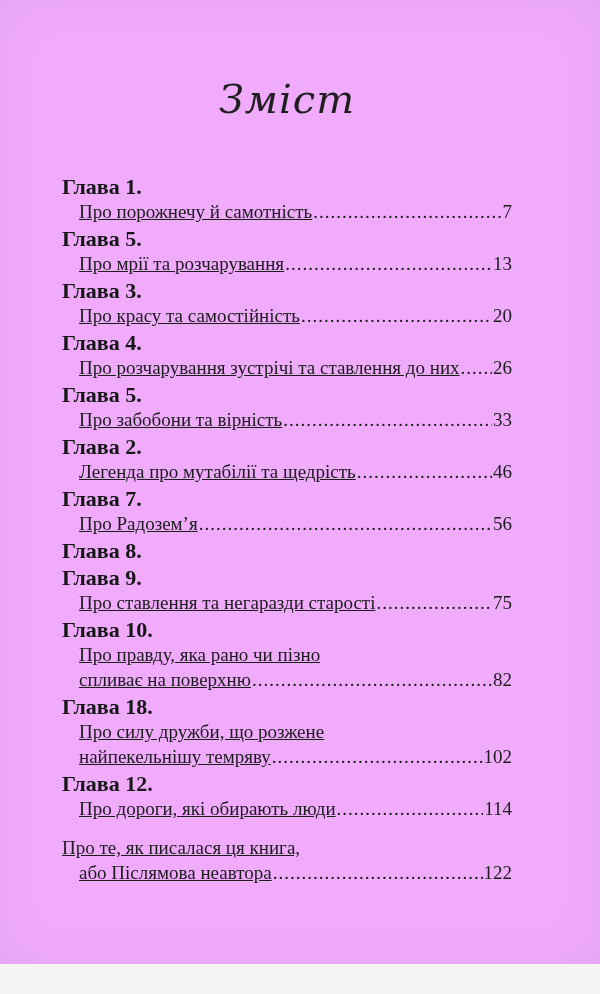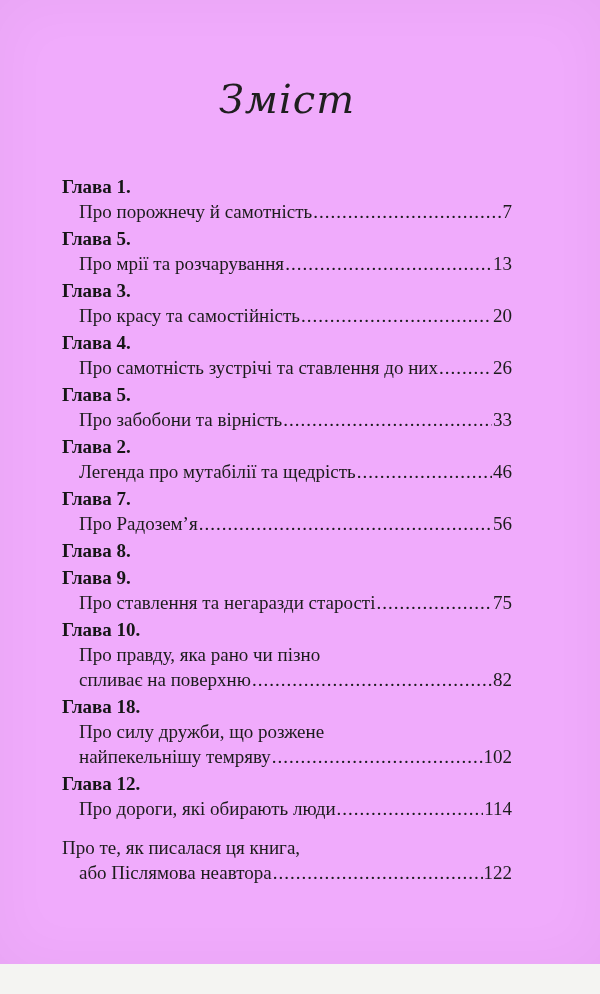--- a/index.html
+++ b/index.html
@@ -32,36 +32,36 @@
   }
 
   .toc-list { width: 100%; }
 
   .toc-entry { margin-bottom: 2px; }
 
   .toc-entry.no-chapter { margin-top: 14px; }
 
   .chapter-label {
     font-weight: bold;
-    font-size: 19px;
+    font-size: 22px;
     line-height: 25px;
     color: #161616;
   }
 
   .title-line {
     font-size: 19px;
     line-height: 25px;
     padding-left: 17px;
     display: flex;
     align-items: baseline;
   }
 
   .title-line.no-indent { padding-left: 0; }
 
-  .line-text { white-space: nowrap; }
+  .line-text { white-space: nowrap; text-decoration: underline; }
 
   .dots {
     flex: 1 1 auto;
     overflow: hidden;
     white-space: nowrap;
     min-width: 10px;
     margin: 0 1px;
   }
   .dots::after {
     content: "............................................................................................................";
@@ -101,21 +101,21 @@
         <div class="chapter-label">Глава 3.</div>
         <div class="title-line">
           <span class="line-text">Про красу та самостійність</span>
           <span class="dots"></span>
           <span class="page-num">20</span>
         </div>
       </div>
       <div class="toc-entry">
         <div class="chapter-label">Глава 4.</div>
         <div class="title-line">
-          <span class="line-text">Про самотність зустрічі та ставлення до них</span>
+          <span class="line-text">Про розчарування зустрічі та ставлення до них</span>
           <span class="dots"></span>
           <span class="page-num">26</span>
         </div>
       </div>
       <div class="toc-entry">
         <div class="chapter-label">Глава 5.</div>
         <div class="title-line">
           <span class="line-text">Про забобони та вірність</span>
           <span class="dots"></span>
           <span class="page-num">33</span>

